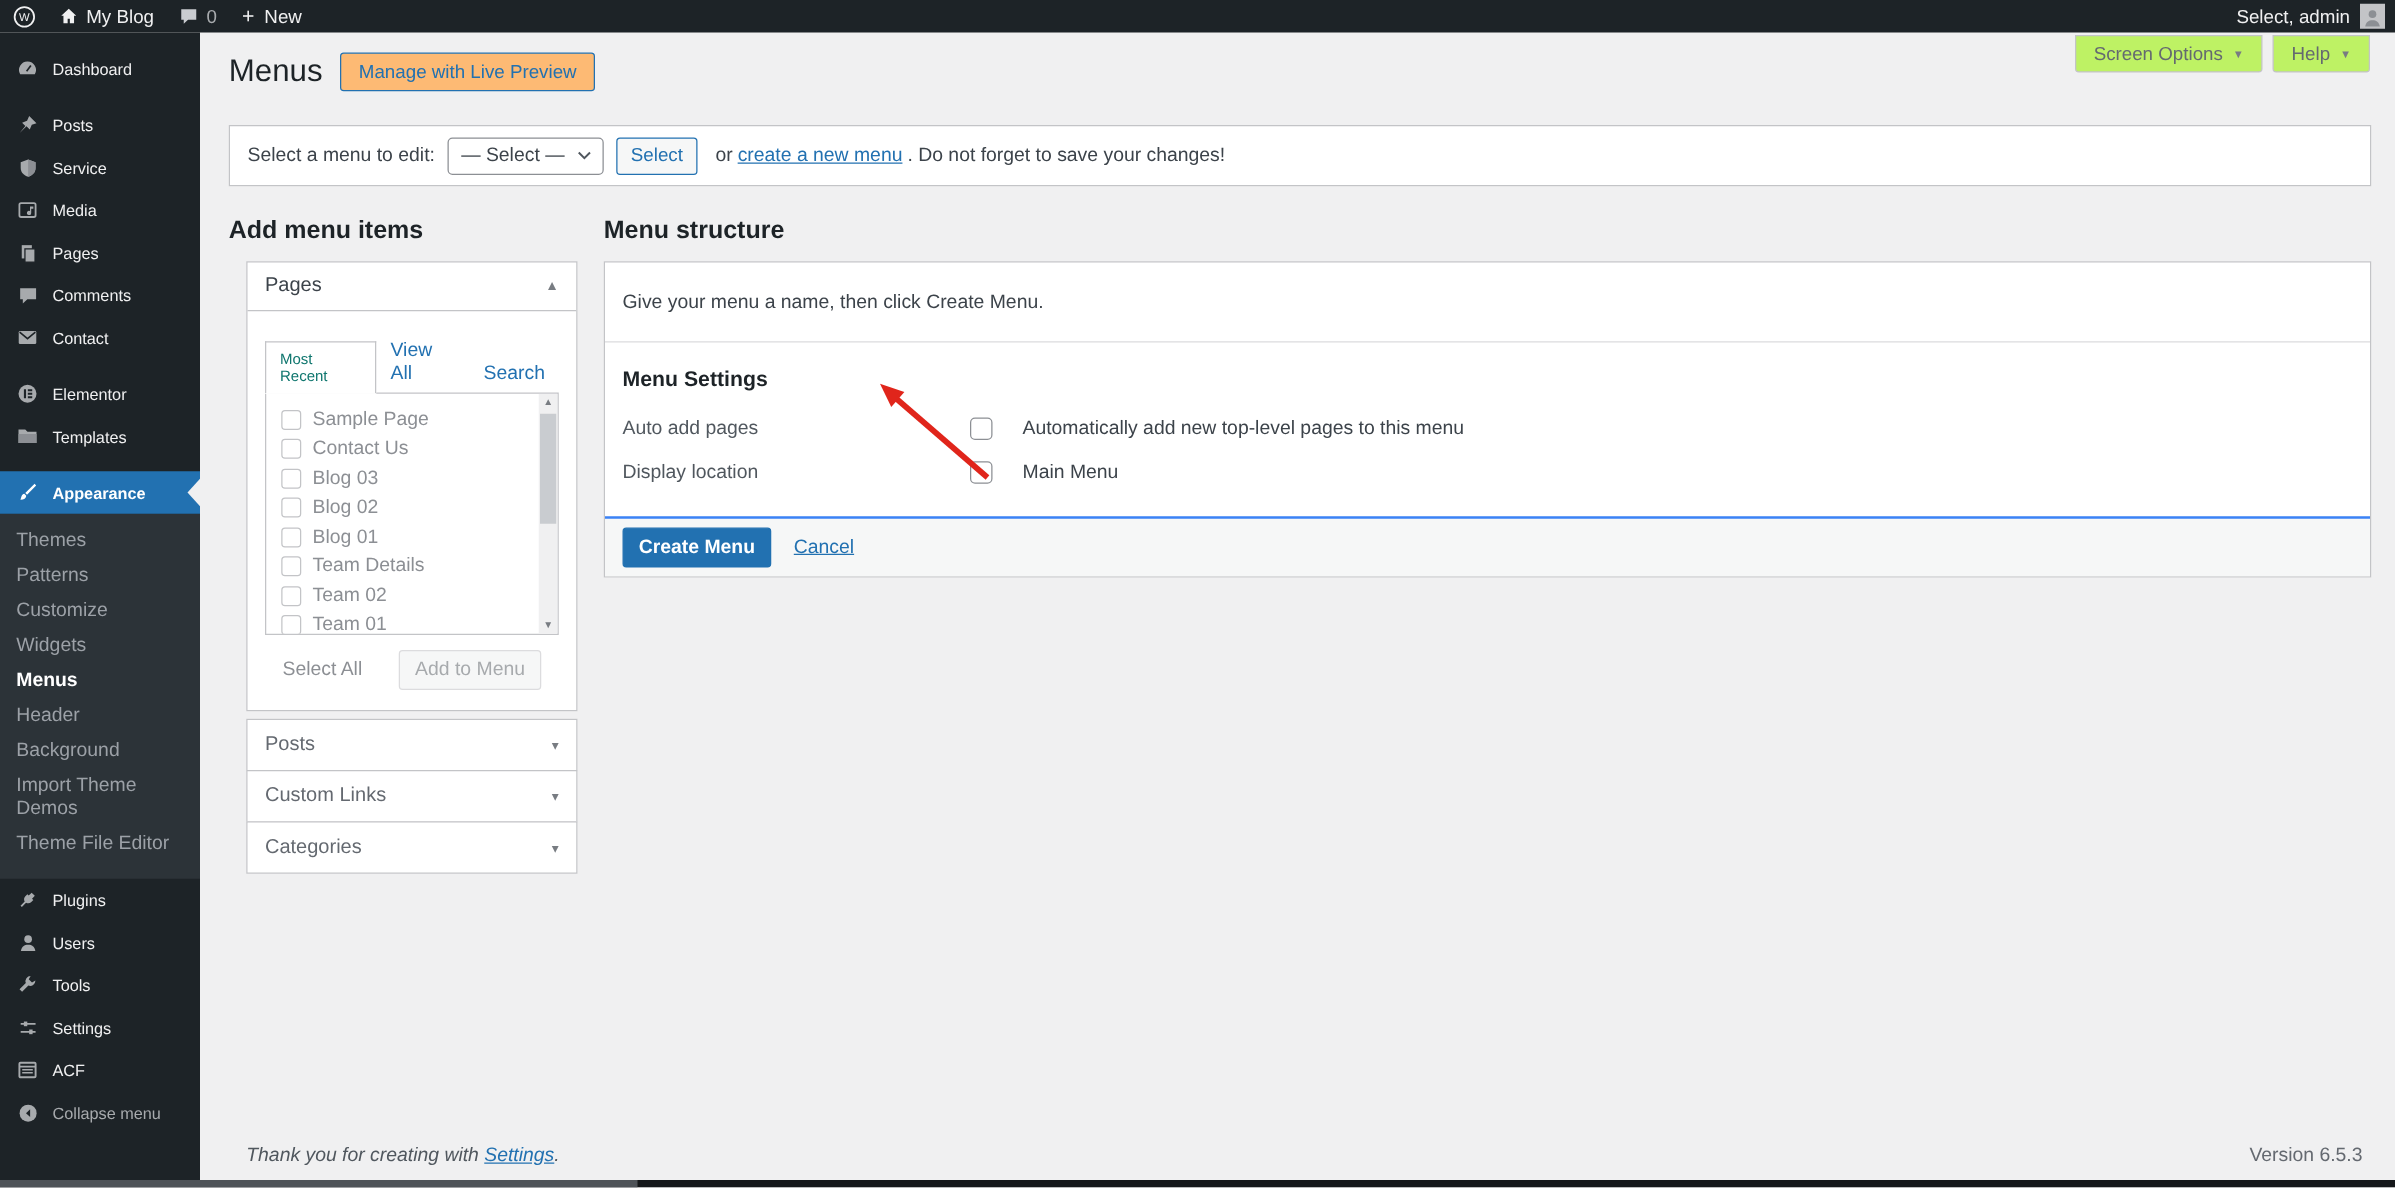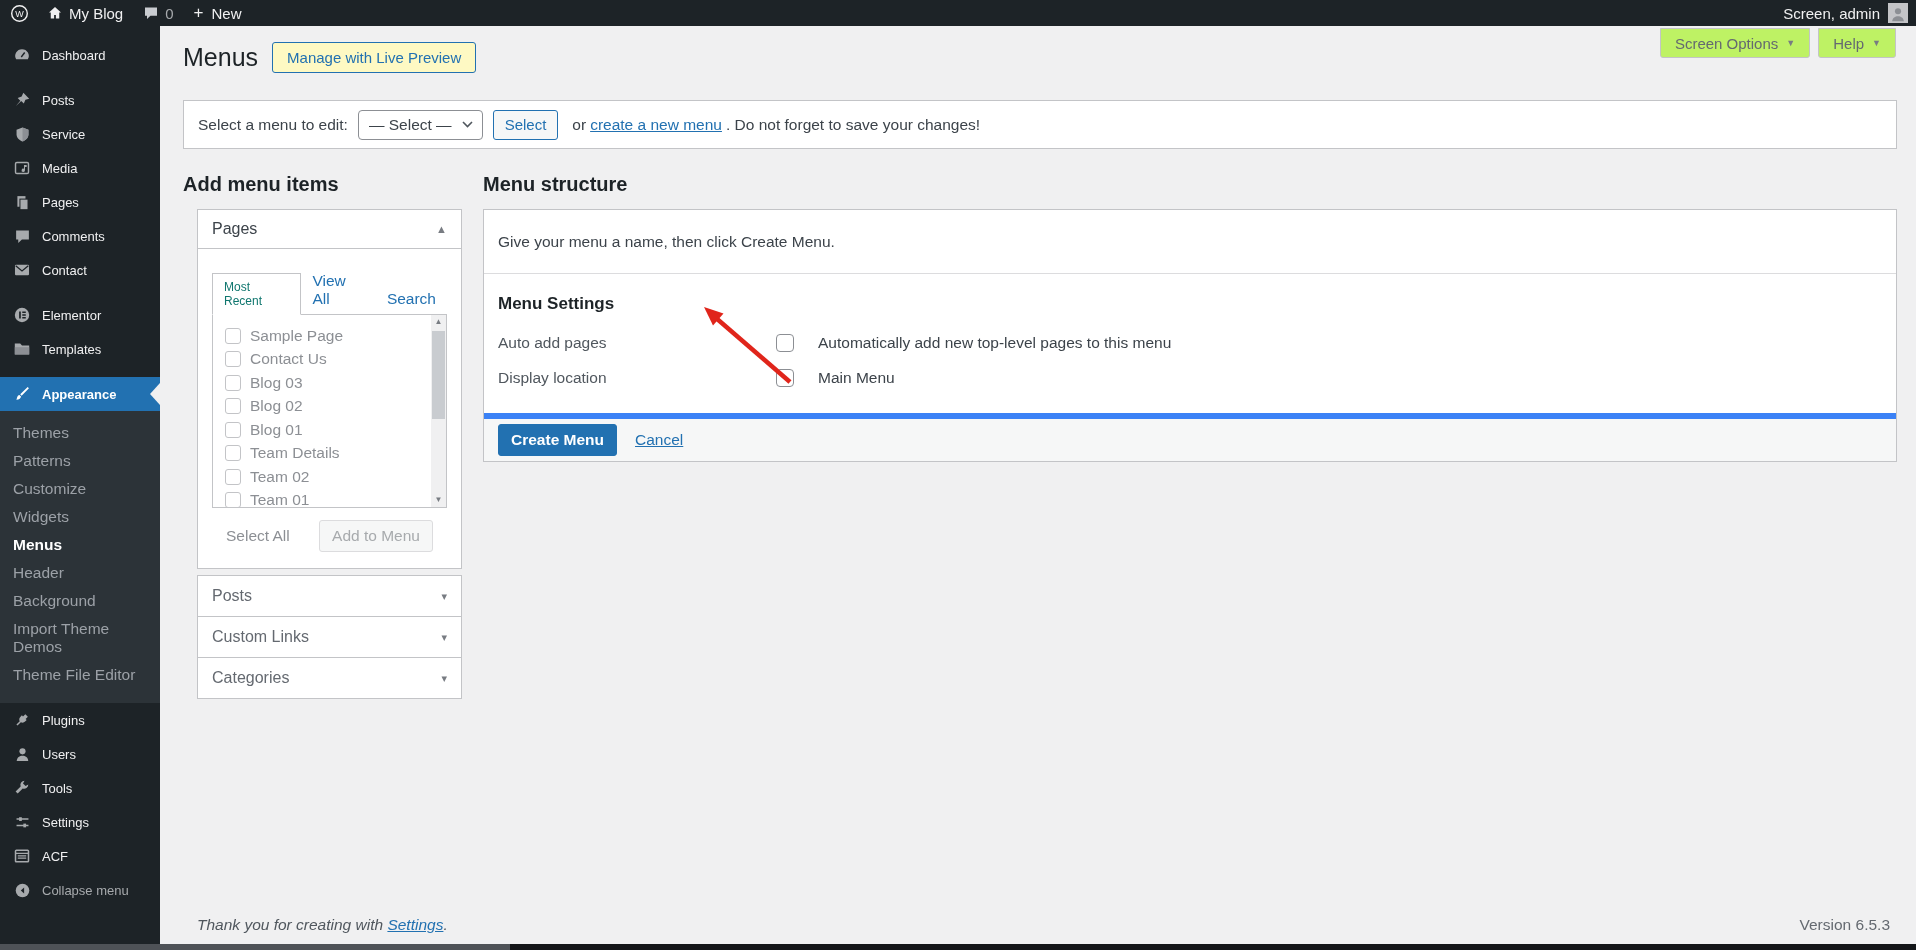--- a/index.html
+++ b/index.html
@@ -33,21 +33,21 @@
   
   .content { position:absolute; left:160px; top:26px; width:1756px; height:918px; background:#f0f0f1; }
 
   .screen-meta { position:absolute; top:2px; right:20px; display:flex; gap:8px; z-index:5; }
   .meta-btn { background:#bef264; border:1px solid #c3c4c7; border-radius:0 0 3px 3px; height:30px;
     display:flex; align-items:center; gap:8px; padding:0 14px; font-size:15px; color:#646970; cursor:pointer; }
   .meta-caret { font-size:9px; color:#787c82; }
 
   .title-row { display:flex; align-items:center; gap:14px; margin:16px 0 0 23px; }
   h1.page-title { font-size:25px; font-weight:400; color:#1d2327; }
-  .live-preview-btn { background:#fef9c3; border:1px solid #2271b1; color:#2271b1; border-radius:3px;
+  .live-preview-btn { background:#fdba74; border:1px solid #2271b1; color:#2271b1; border-radius:3px;
     font-size:15px; padding:6px 14px; cursor:pointer; }
 
   .nav-tabs { margin:18px 0 0 23px; border-bottom:1px solid #c3c4c7; padding-left:0; }
   .nav-tab { display:inline-block; padding:7px 15px; font-size:16px; font-weight:600; cursor:pointer;
     border:1px solid #c3c4c7; margin-bottom:-1px; }
   .nav-tab.active { background:#f4f5f5; color:#000; border-bottom:1px solid #f4f5f5; }
   .nav-tab.inactive { background:#dcdcde; color:#50575e; margin-left:6px; }
 
   .select-bar { margin:27px 19px 0 23px; height:49px; background:#fff; border:1px solid #c3c4c7;
     display:flex; align-items:center; gap:10px; padding-left:14px; font-size:15.5px; color:#3c434a; }
@@ -97,21 +97,21 @@
   .mn-input { width:268px; height:30px; border:1px solid #8c8f94; border-radius:4px; padding:0 10px;
     font-size:16px; color:#2c3338; background:#fff; font-family:"Liberation Sans", sans-serif; }
   .menu-helper { padding:23px 14px 22px 14px; font-size:15.5px; color:#3c434a; }
   .menu-settings { border-top:1px solid #dcdcde; padding:16px 14px 22px 14px; }
   .menu-settings h3 { font-size:17px; font-weight:600; color:#1d2327; margin:4px 0 20px 0; }
   .set-row { display:flex; align-items:center; margin-bottom:17px; }
   .set-label { width:278px; flex:0 0 278px; font-size:15.5px; color:#50575e; }
   .set-ctrl { display:flex; align-items:center; gap:24px; }
   .cb-big { width:18px; height:18px; border:1px solid #8c8f94; border-radius:4px; background:#fff; flex:0 0 18px; cursor:pointer; }
   .set-text { font-size:15.5px; color:#3c434a; }
-  .menu-box-footer { height:48px; background:#f6f7f7; border-top:6px solid #3b82f6;
+  .menu-box-footer { height:48px; background:#f6f7f7; border-top:2px solid #3b82f6;
     display:flex; align-items:center; gap:18px; padding:0 14px; }
   .btn-primary { height:32px; background:#2271b1; border:1px solid #2271b1; border-radius:3px;
     color:#fff; font-size:15.5px; font-weight:600; padding:0 12px; cursor:pointer; }
 
   .page-footer { position:absolute; left:37px; bottom:10px; font-size:15.5px; font-style:italic; color:#50575e; }
   .page-version { position:absolute; right:26px; bottom:10px; font-size:15.5px; color:#646970; }
 
   .arrow-overlay { position:absolute; left:0; top:0; width:1916px; height:950px; pointer-events:none; z-index:50; }
 
   .bottom-strip { position:absolute; left:0; bottom:0; width:1916px; height:6px; background:#141619; z-index:60; }
@@ -143,21 +143,21 @@
           <path d="M2.5 3h15v10.5h-8.2L5 17.5v-4H2.5z" fill="#c9ccd0"></path>
         </svg>
     </span>
     <span class="ab-count">0</span>
   </div>
   <div class="ab-item">
     <span class="ab-plus">+</span>
     <span>New</span>
   </div>
   <div class="ab-right">
-    <span>Screen, admin</span>
+    <span>Select, admin</span>
     <span class="ab-avatar">
       <svg class="gi" width="18" height="18" viewBox="0 0 20 20">
           <circle cx="10" cy="7" r="3.4" fill="#8c8f94"></circle>
           <path d="M3.5 18c.6-4 3.2-5.6 6.5-5.6s5.9 1.6 6.5 5.6z" fill="#8c8f94"></path>
         </svg>
     </span>
   </div>
 </div>
 
 <div class="sidebar">

